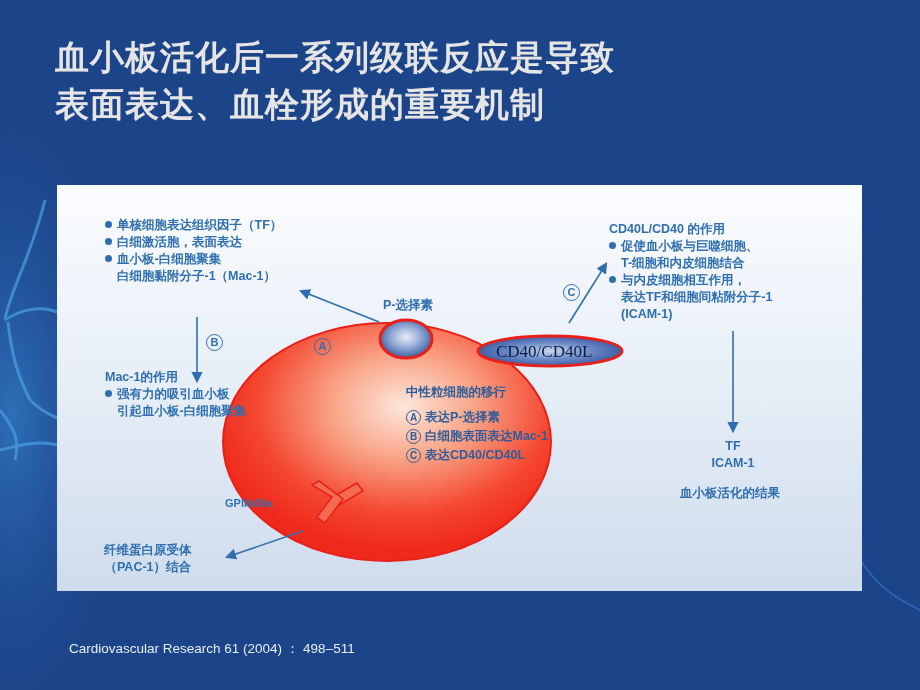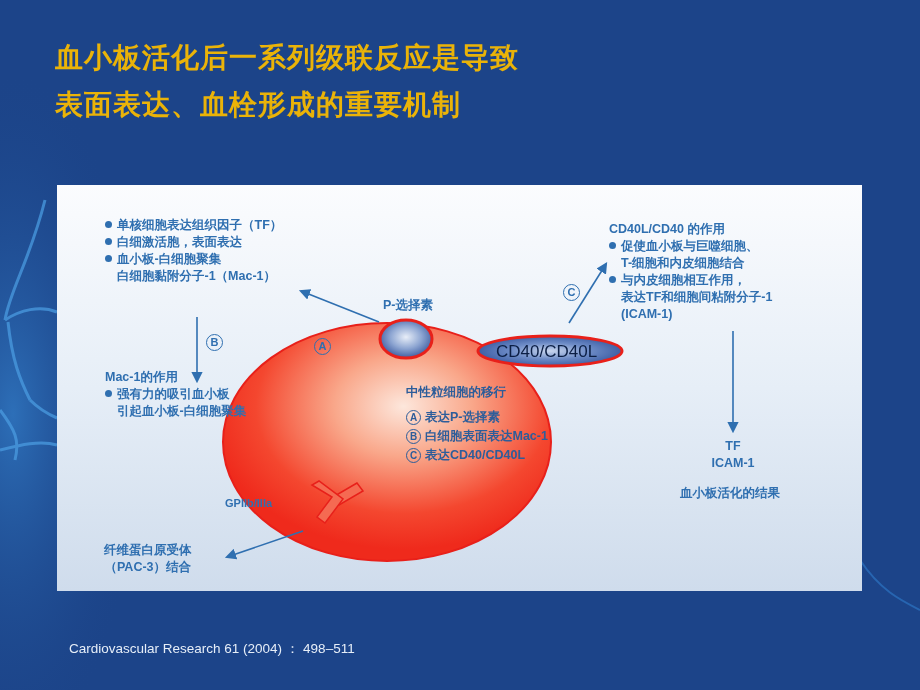--- a/index.html
+++ b/index.html
@@ -4,21 +4,21 @@
   <style>
     html, body { margin: 0; padding: 0; }
     body {
       width: 920px; height: 690px; overflow: hidden; position: relative;
       background: #1c4489;
       font-family: "DejaVu Sans", "Liberation Sans", sans-serif;
     }
     .bg-veins { position: absolute; left: 0; top: 0; width: 920px; height: 690px; }
     .slide-title {
       position: absolute; left: 55px; top: 34px; width: 800px;
-      color: #eab308; font-weight: bold; font-size: 28px; line-height: 47px;
+      color: #e5e5e5; font-weight: bold; font-size: 34px; line-height: 47px;
       letter-spacing: 1px;
       font-family: "DejaVu Sans", sans-serif;
     }
     .slide-title div { white-space: nowrap; }
     .panel {
       position: absolute; left: 57px; top: 185px; width: 805px; height: 406px;
       background: linear-gradient(180deg, #fbfcfe 0%, #e6eef7 50%, #cfdcec 100%);
       overflow: hidden;
     }
     .panel svg.shapes { position: absolute; left: 0; top: 0; }
@@ -27,21 +27,21 @@
     .t.bold { font-weight: bold; }
     .bullet-row { display: block; }
     .bullet { display: inline-block; width: 7px; height: 7px; border-radius: 50%; background: #2f6fb0;
               margin-right: 5px; vertical-align: middle; position: relative; top: -1px; }
     .indent { padding-left: 12px; }
     .circ { position: absolute; width: 15px; height: 15px; border: 1.5px solid #2f6fb0; border-radius: 50%;
             color: #2f6fb0; font-size: 11px; line-height: 15px; text-align: center;
             font-family: "Liberation Sans", sans-serif; font-weight: bold; }
     .cell-text { color: #2d5d9a; }
     .cd40-label { position: absolute; color: #0c1f45; font-size: 17px; line-height: 20px;
-                  font-family: Liberation Sans, sans-serif; white-space: nowrap; }
+                  font-family: Liberation Serif, serif; white-space: nowrap; }
     .cite { position: absolute; left: 39px; top: 640px; color: #e6eef8; font-size: 13.5px;
             font-family: "Liberation Sans", sans-serif; white-space: nowrap; margin-left: 30px; }
   </style>
 </head>
 <body>
 
 <svg class="bg-veins" width="920" height="690" viewBox="0 0 920 690">
   <defs>
     <radialGradient id="bgGlow" cx="0.05" cy="0.6" r="0.5">
       <stop offset="0" stop-color="#2d6fb8"></stop>
@@ -149,21 +149,21 @@
     <div>ICAM-1</div>
   </div>
   <div class="t bold" style="left:623px; top:300px;">血小板活化的结果</div>
 
   <div class="t bold" style="left:326px; top:112px;">P-选择素</div>
   <div class="cd40-label" style="left:439px; top:157px;">CD40/CD40L</div>
   <div class="t bold" style="left:168px; top:310px; font-size:11px;">GPIIb/IIIa</div>
 
   <div class="t bold" style="left:47px; top:357px; text-align:center;">
     <div>纤维蛋白原受体</div>
-    <div>（PAC-3）结合</div>
+    <div>（PAC-1）结合</div>
   </div>
 
   <div class="circ" style="left:149px; top:149px;">B</div>
   <div class="circ" style="left:257px; top:153px;">A</div>
   <div class="circ" style="left:506px; top:99px;">C</div>
 
   <div class="t bold cell-text" style="left:349px; top:199px;">
     <div style="margin-bottom:8px;">中性粒细胞的移行</div>
     <div style="margin-bottom:2px;">
       <span class="circ" style="position:relative; display:inline-block; width:13px; height:13px; line-height:13px; font-size:10px; vertical-align:middle; margin-right:4px; border-color:#2d5d9a; color:#2d5d9a;">A</span><span>表达P-选择素</span>

